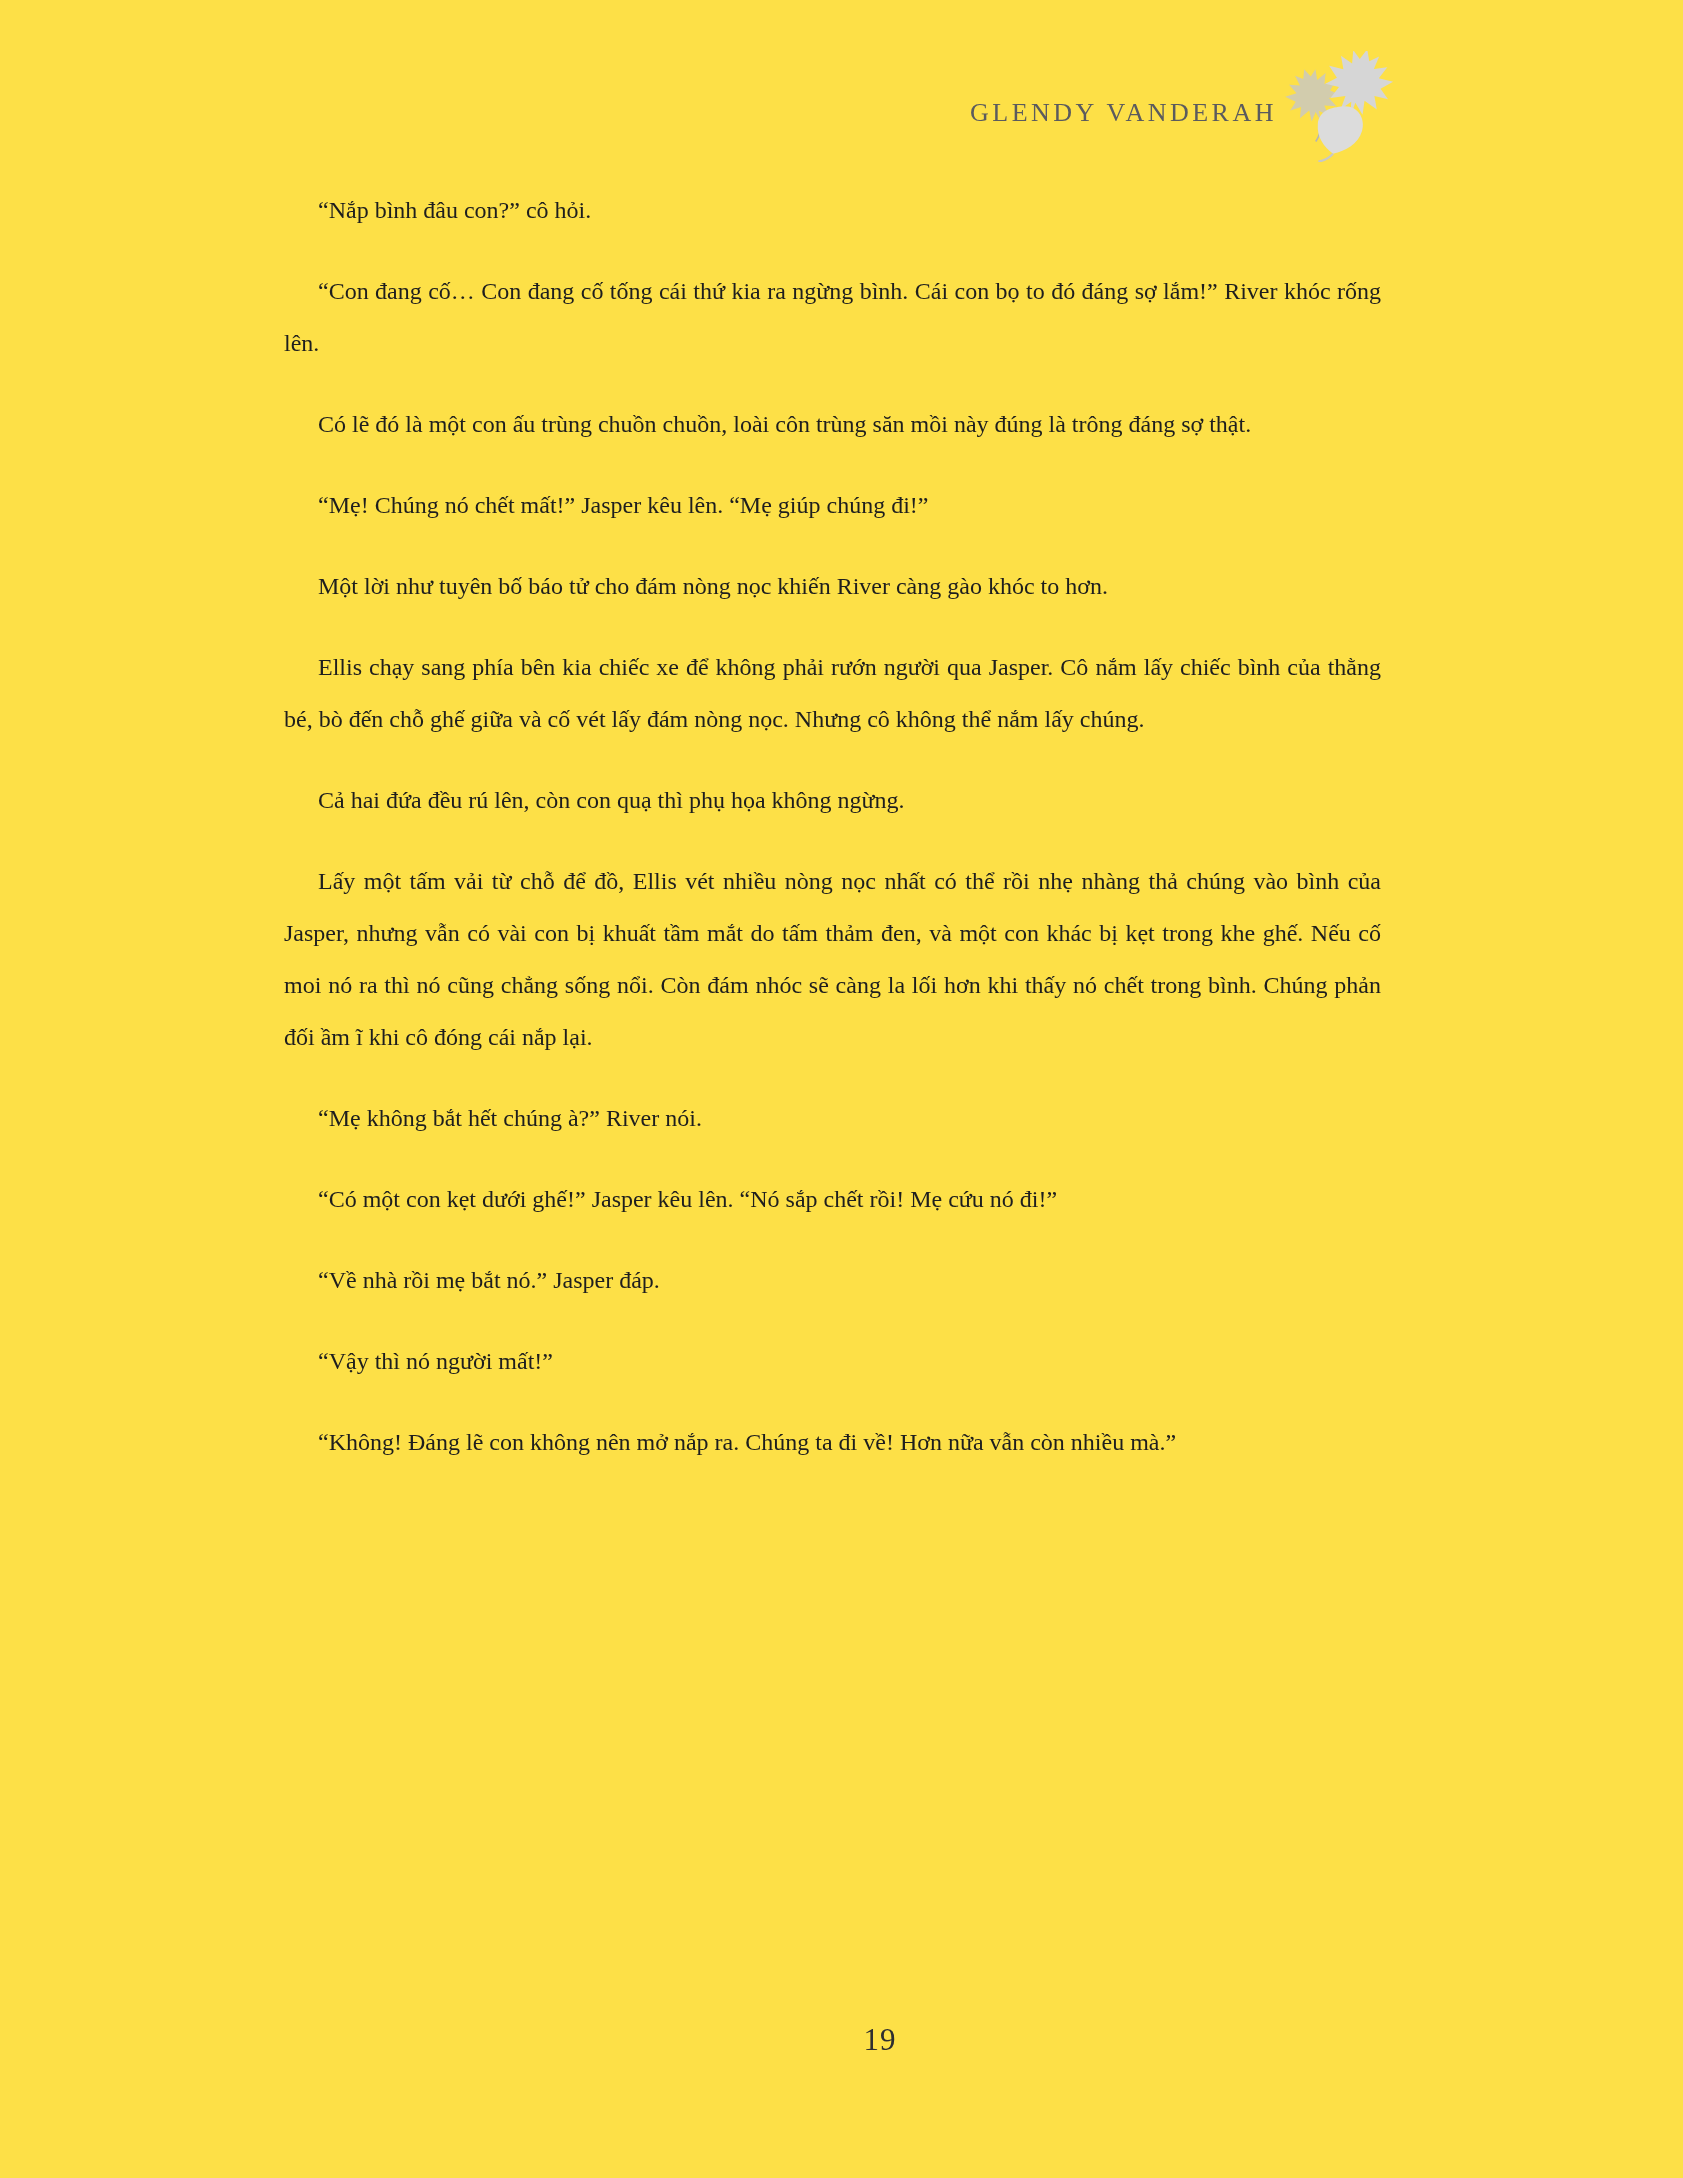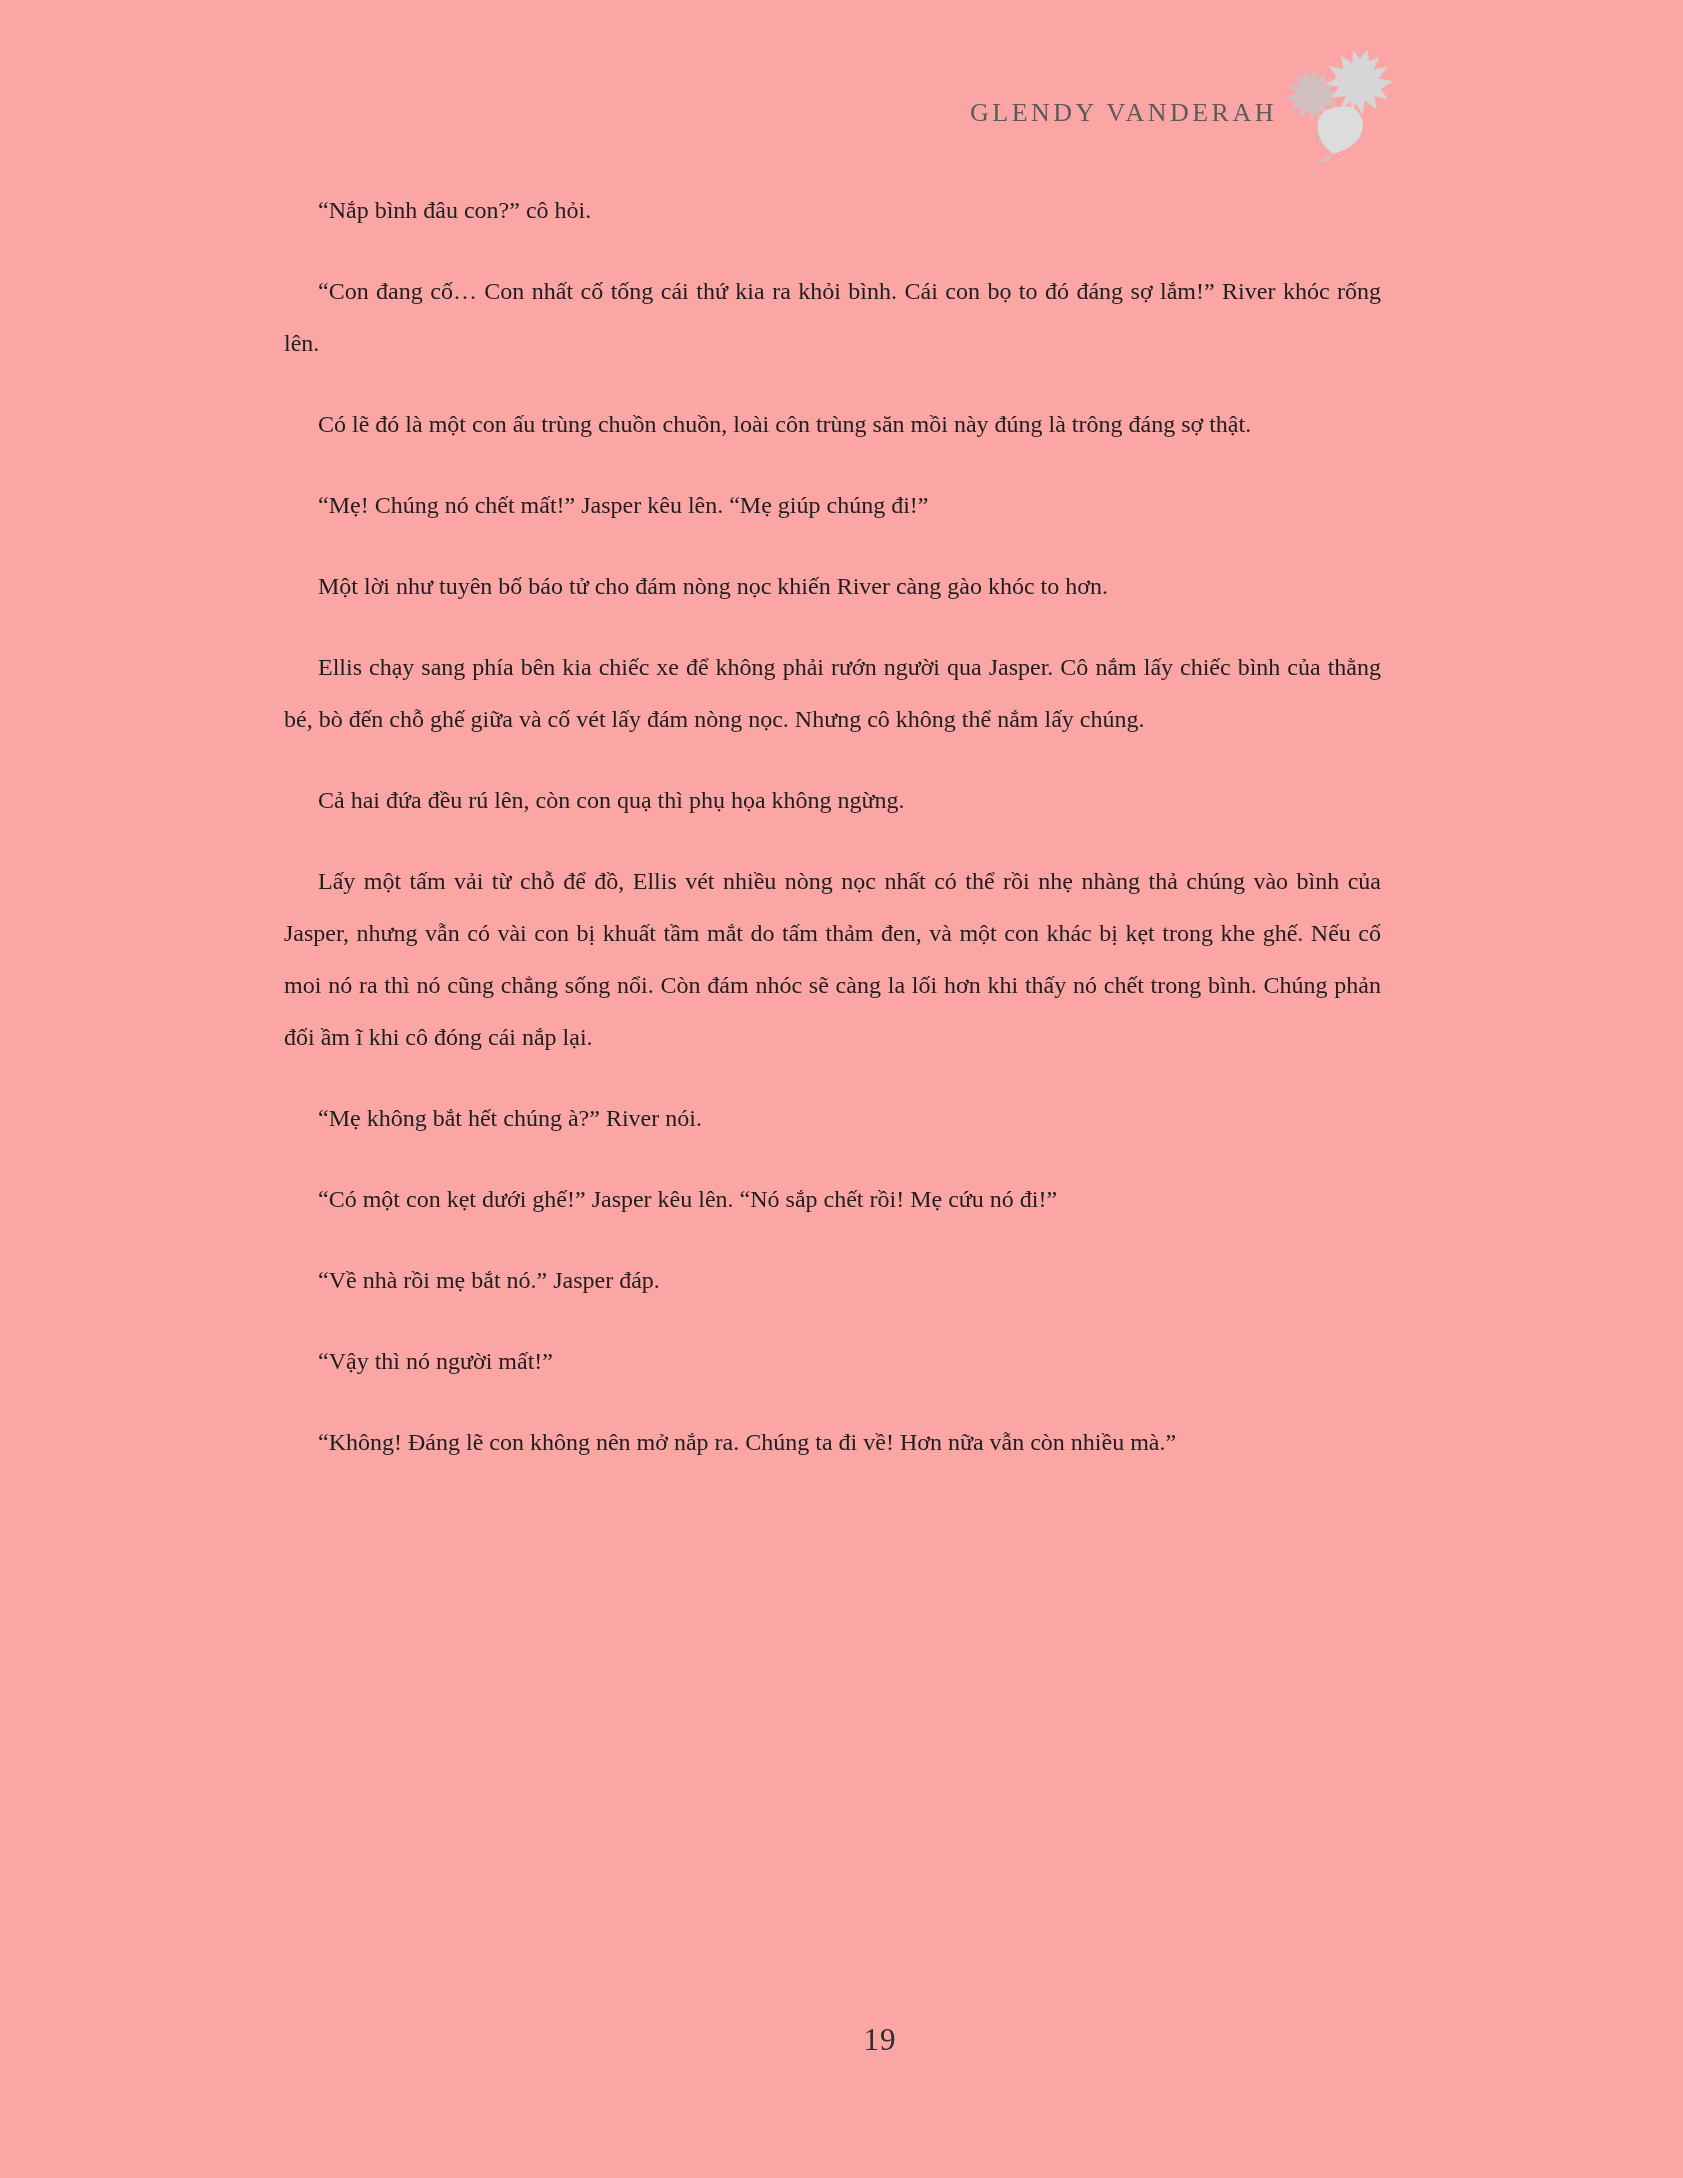--- a/index.html
+++ b/index.html
@@ -5,21 +5,21 @@
   html, body {
     margin: 0;
     padding: 0;
     background: #ffffff;
     font-family: "Liberation Serif", "DejaVu Serif", serif;
   }
   .page {
     position: relative;
     width: 1683px;
     height: 2178px;
-    background: #fca5a5;
+    background: #fde047;
     overflow: hidden;
   }
   .page-header {
     position: absolute;
     top: 51px;
     right: 285px;
     display: flex;
     align-items: center;
     gap: 4px;
   }
@@ -87,21 +87,21 @@
 
       <g transform="translate(32,52) rotate(10 28 28) scale(0.56)">
         <path fill="#dcdcdc" d="M50 6 C74 0 94 20 91 45 C88 70 68 86 46 95 C27 86 11 70 9 46 C7 22 27 12 50 6 Z"></path>
         <path stroke="#c8c8c8" stroke-width="4" fill="none" d="M46 95 C40 104 33 110 22 114"></path>
       </g>
     </svg>
   </header>
 
   <main class="text-block">
     <p>“Nắp bình đâu con?” cô hỏi.</p>
-    <p>“Con đang cố… Con nhất cố tống cái thứ kia ra khỏi bình. Cái con bọ to đó đáng sợ lắm!” River khóc rống lên.</p>
+    <p>“Con đang cố… Con đang cố tống cái thứ kia ra ngừng bình. Cái con bọ to đó đáng sợ lắm!” River khóc rống lên.</p>
     <p>Có lẽ đó là một con ấu trùng chuồn chuồn, loài côn trùng săn mồi này đúng là trông đáng sợ thật.</p>
     <p>“Mẹ! Chúng nó chết mất!” Jasper kêu lên. “Mẹ giúp chúng đi!”</p>
     <p>Một lời như tuyên bố báo tử cho đám nòng nọc khiến River càng gào khóc to hơn.</p>
     <p>Ellis chạy sang phía bên kia chiếc xe để không phải rướn người qua Jasper. Cô nắm lấy chiếc bình của thằng bé, bò đến chỗ ghế giữa và cố vét lấy đám nòng nọc. Nhưng cô không thể nắm lấy chúng.</p>
     <p>Cả hai đứa đều rú lên, còn con quạ thì phụ họa không ngừng.</p>
     <p>Lấy một tấm vải từ chỗ để đồ, Ellis vét nhiều nòng nọc nhất có thể rồi nhẹ nhàng thả chúng vào bình của Jasper, nhưng vẫn có vài con bị khuất tầm mắt do tấm thảm đen, và một con khác bị kẹt trong khe ghế. Nếu cố moi nó ra thì nó cũng chẳng sống nổi. Còn đám nhóc sẽ càng la lối hơn khi thấy nó chết trong bình. Chúng phản đối ầm ĩ khi cô đóng cái nắp lại.</p>
     <p>“Mẹ không bắt hết chúng à?” River nói.</p>
     <p>“Có một con kẹt dưới ghế!” Jasper kêu lên. “Nó sắp chết rồi! Mẹ cứu nó đi!”</p>
     <p>“Về nhà rồi mẹ bắt nó.” Jasper đáp.</p>
     <p>“Vậy thì nó người mất!”</p>

